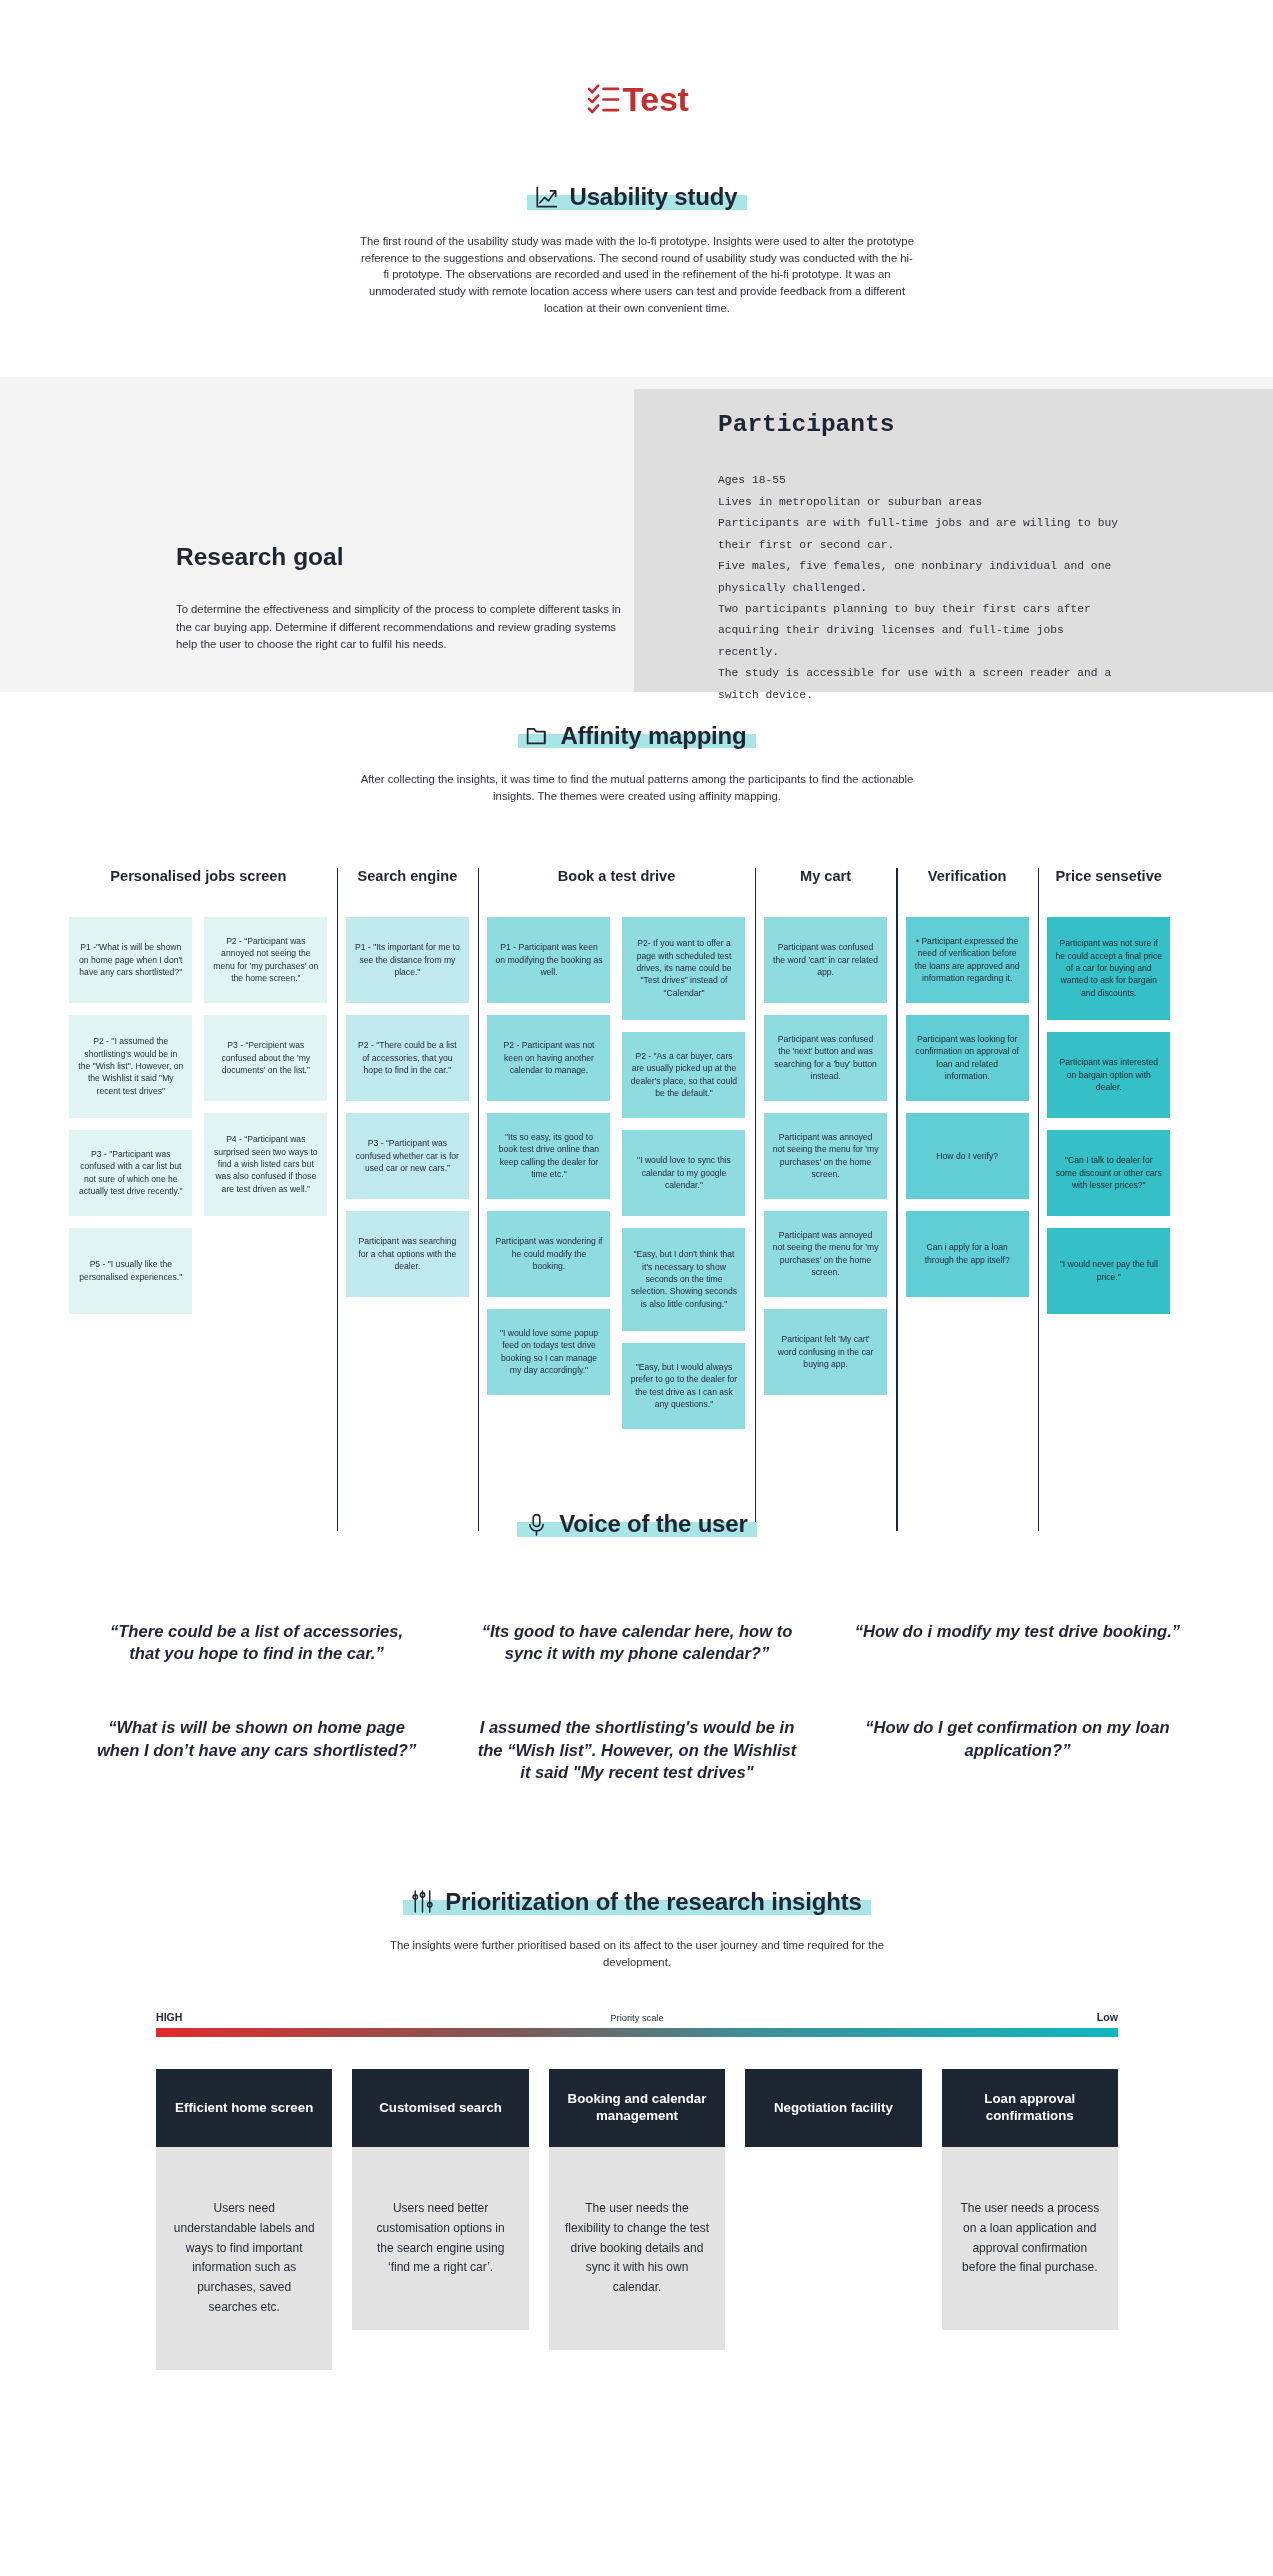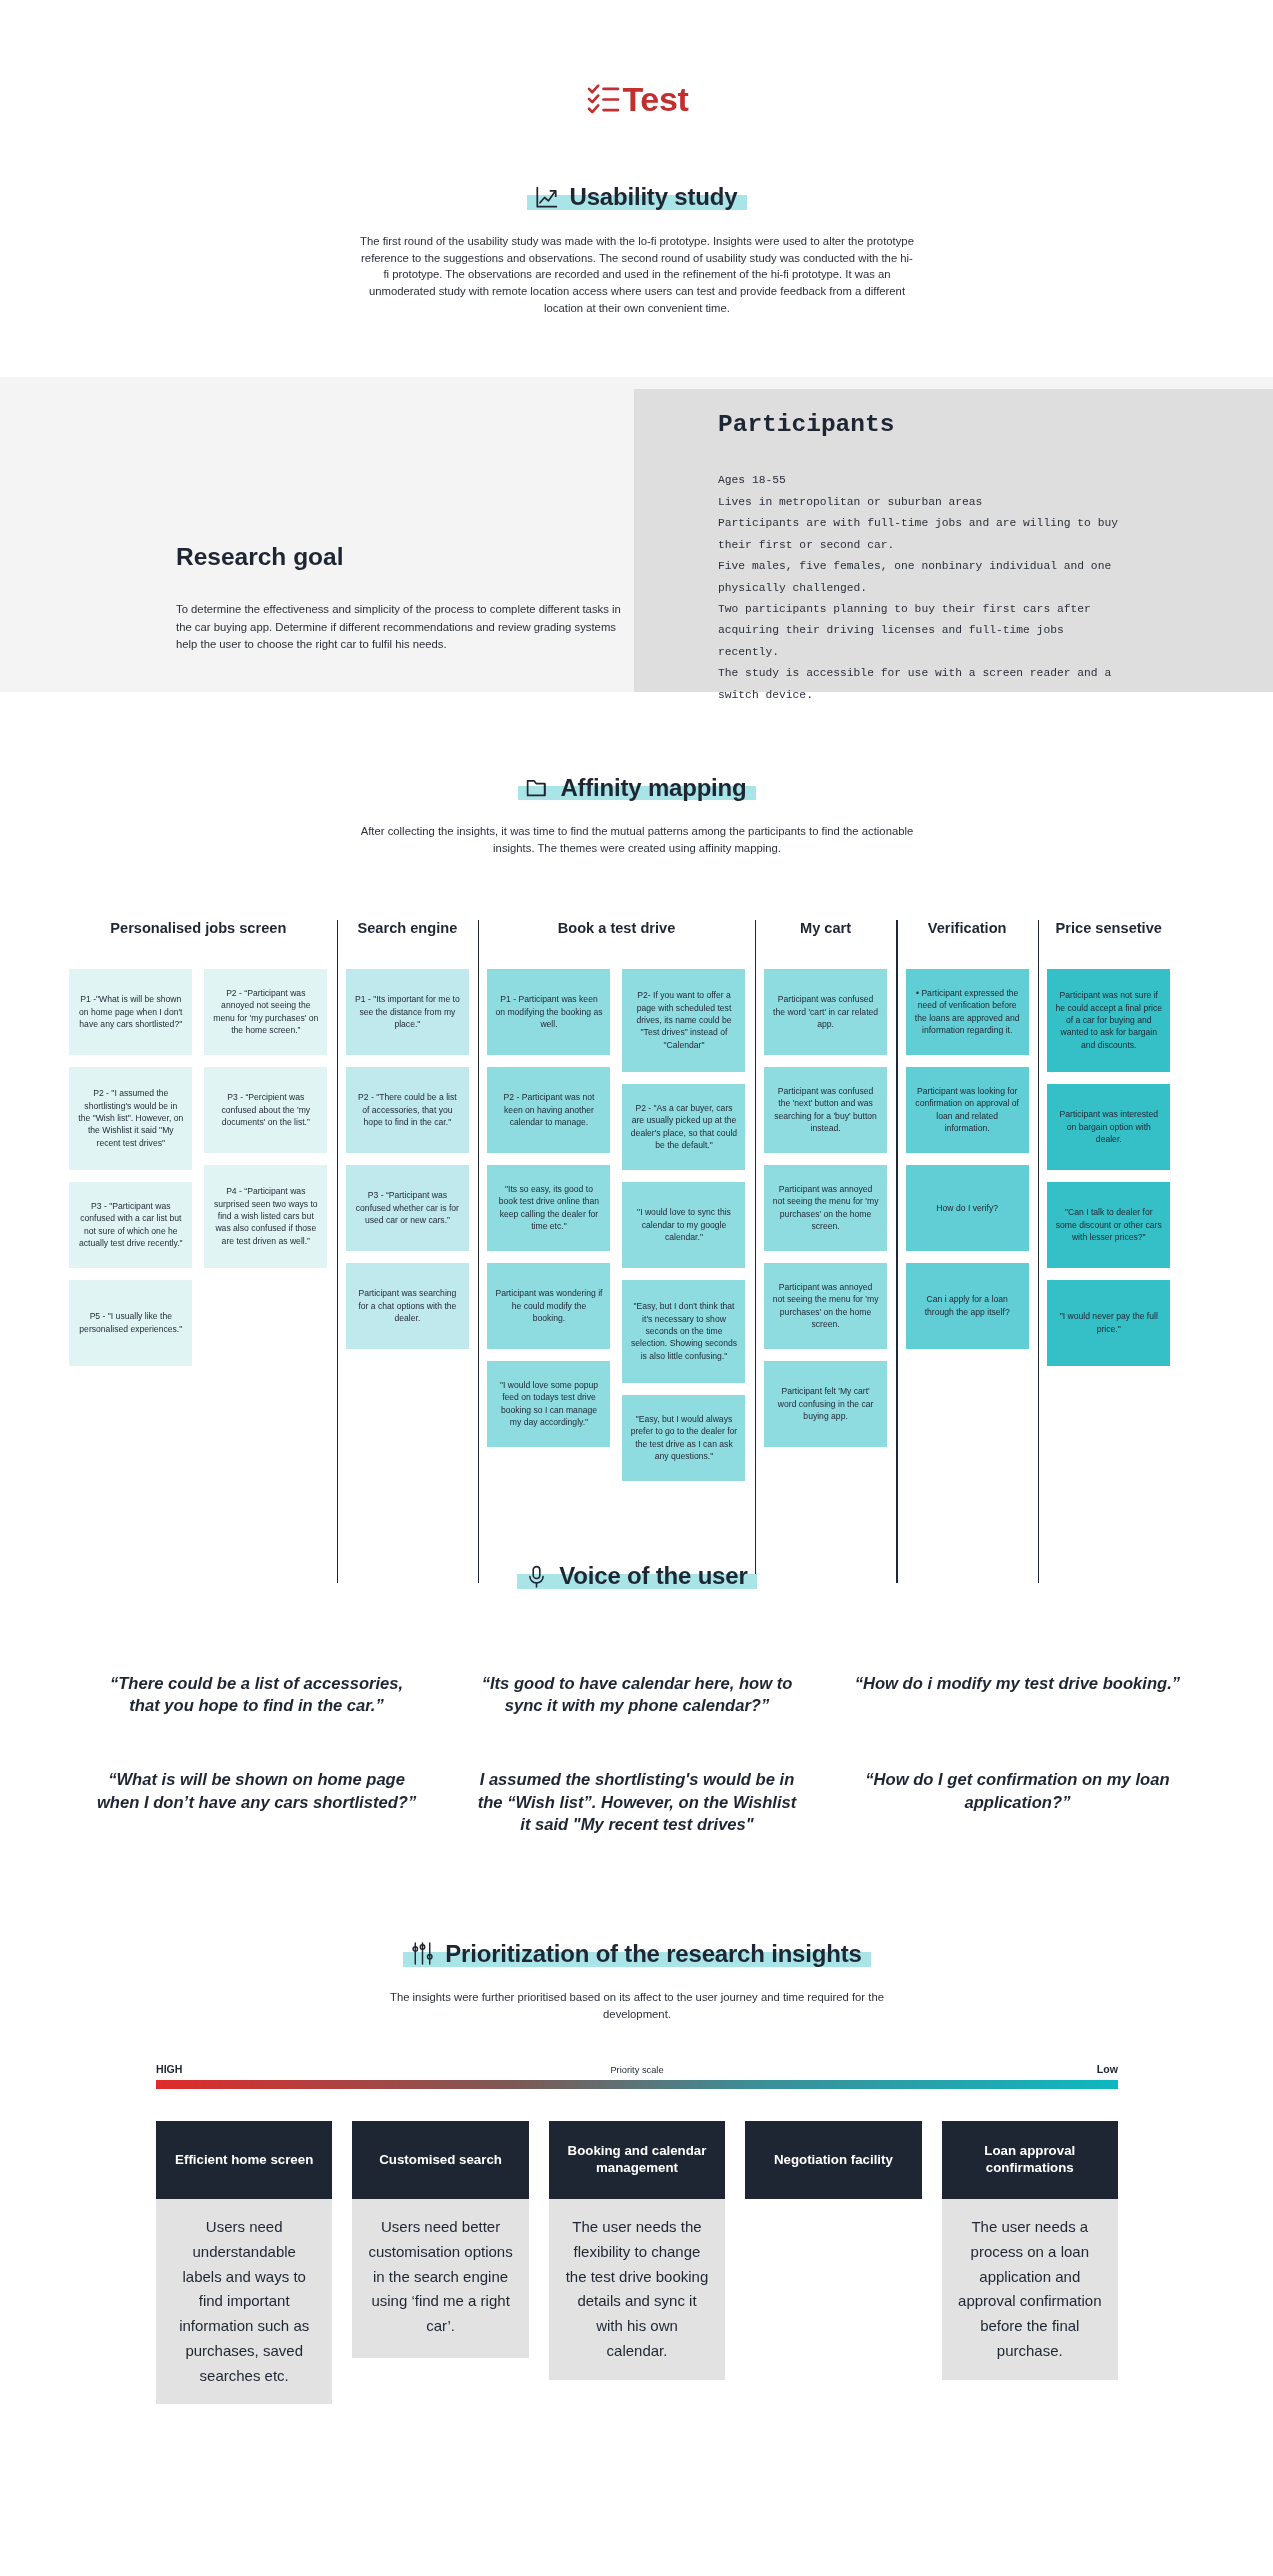--- a/index.html
+++ b/index.html
@@ -58,21 +58,21 @@
   .band .goal{
     position:absolute; left:176px; top:166px; width:451px;
   }
   .goal h2{ font-size:24.5px; font-weight:700; margin-bottom:30px; }
   .goal p{ font-size:11.3px; line-height:1.55; color:#2a2f3a; }
   .band .parts{ position:absolute; left:718px; top:34px; width:411px;font-family:Liberation Mono, monospace; }
   .parts h2{ font-size:24.5px; font-weight:700; margin-bottom:32px; }
   .parts p{ font-size:11.3px; line-height:1.9; color:#2a2f3a; }
 
   
-  .affinity{ margin-top:80px; }
+  .affinity{ margin-top:28px; }
   .aff-grid{
     margin:63px auto 0; width:1154px;
     display:flex; align-items:flex-start;
   }
   .aff-col{ position:relative; padding:0 9.3px; }
   .aff-col.divider::before{
     content:""; position:absolute; left:0; top:0; width:1.3px; height:663px;
     background:#1f2633;
   }
   .aff-col h3{
@@ -123,23 +123,23 @@
     width:962px; margin:32px auto 0;
     display:grid; grid-template-columns:repeat(5,1fr); column-gap:20px;border-radius:12px;
   }
   .prio-card{ display:flex; flex-direction:column; }
   .prio-title{
     background:#1f2633; color:#ffffff; height:78px;
     display:flex; align-items:center; justify-content:center; text-align:center;
     font-size:13.3px; font-weight:700; line-height:1.25; padding:5.3px 9.3px;
   }
   .prio-body{
-    background:#e2e2e2; min-height:159px; padding:16px 16px;
+    background:#e2e2e2; min-height:159px; padding:52px 16px;
     display:flex; align-items:flex-start; justify-content:center; text-align:center;
-    font-size:15px; line-height:1.65; color:#1f2633;
+    font-size:12px; line-height:1.65; color:#1f2633;
   }
 </style>
 </head>
 <body>
 
 <div class="brand-row">
   <span class="brand-icon">
     <svg viewBox="0 0 56 56" width="37" height="37" fill="none" stroke="#c22f2f" stroke-width="4" stroke-linecap="round" stroke-linejoin="round">
       <polyline points="6,12 11,17 20,7"></polyline>
       <polyline points="6,27 11,32 20,22"></polyline>

